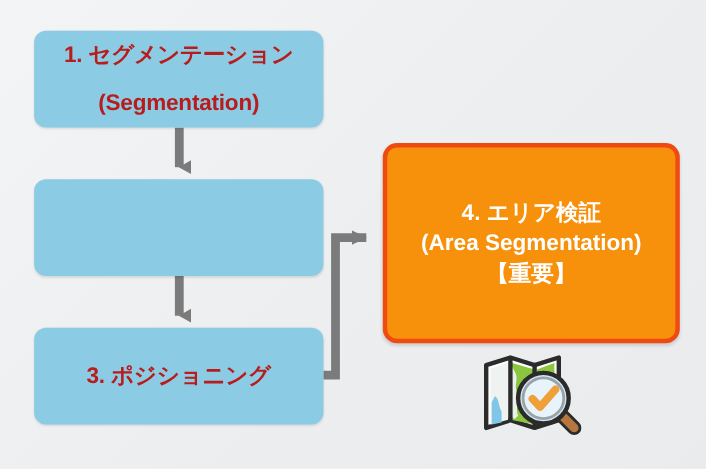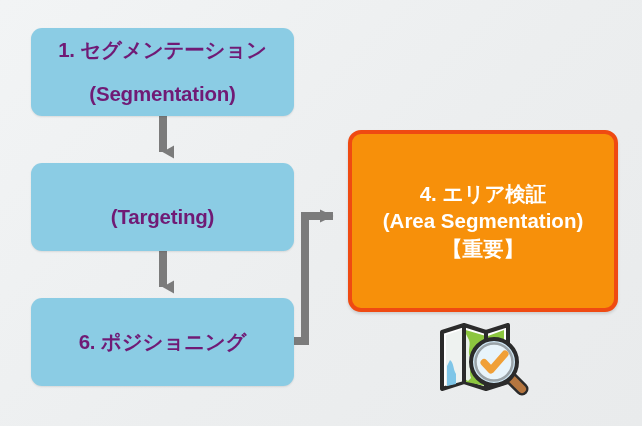--- a/index.html
+++ b/index.html
@@ -23,21 +23,21 @@
   
   .step-box {
     position: absolute;
     box-sizing: border-box;
     background: #8bcce4;
     border-radius: 11px;
     display: flex;
     flex-direction: column;
     align-items: center;
     justify-content: center;
-    color: #701a75;
+    color: #b91c1c;
     font-weight: bold;
     line-height: 1.18;
     text-align: center;
     letter-spacing: -0.2px;
     box-shadow: 0 1px 2px rgba(0,0,0,0.10);
   }
   .step-box .ln1 { font-size: 20.5px; }
   .step-box .ln2 { font-size: 20.5px; margin-top: 20px; }
 
   #box-seg   { left: 31px;  top: 28px;  width: 263px; height: 88px; }
@@ -113,25 +113,24 @@
       <path d="M294,341 L305,341 L305,216 L333,216" fill="none" stroke="#7b7b7b" stroke-width="8" stroke-linejoin="miter" marker-end="url(#arrow-right)"></path>
     </g>
   </svg>
 
   <div class="step-box" id="box-seg">
     <span class="ln1">1. セグメンテーション</span>
     <span class="ln2">(Segmentation)</span>
   </div>
 
   <div class="step-box" id="box-tgt">
-    <span class="ln2">(Targeting)</span>
   </div>
 
   <div class="step-box" id="box-pos">
-    <span class="ln1">6. ポジショニング</span>
+    <span class="ln1">3. ポジショニング</span>
   </div>
 
   <div id="box-area">
     <span class="ln">4. エリア検証</span>
     <span class="ln">(Area Segmentation)</span>
     <span class="ln">【重要】</span>
   </div>
 
   <svg id="map-check-icon" viewBox="0 0 96 88" xmlns="http://www.w3.org/2000/svg">
 

